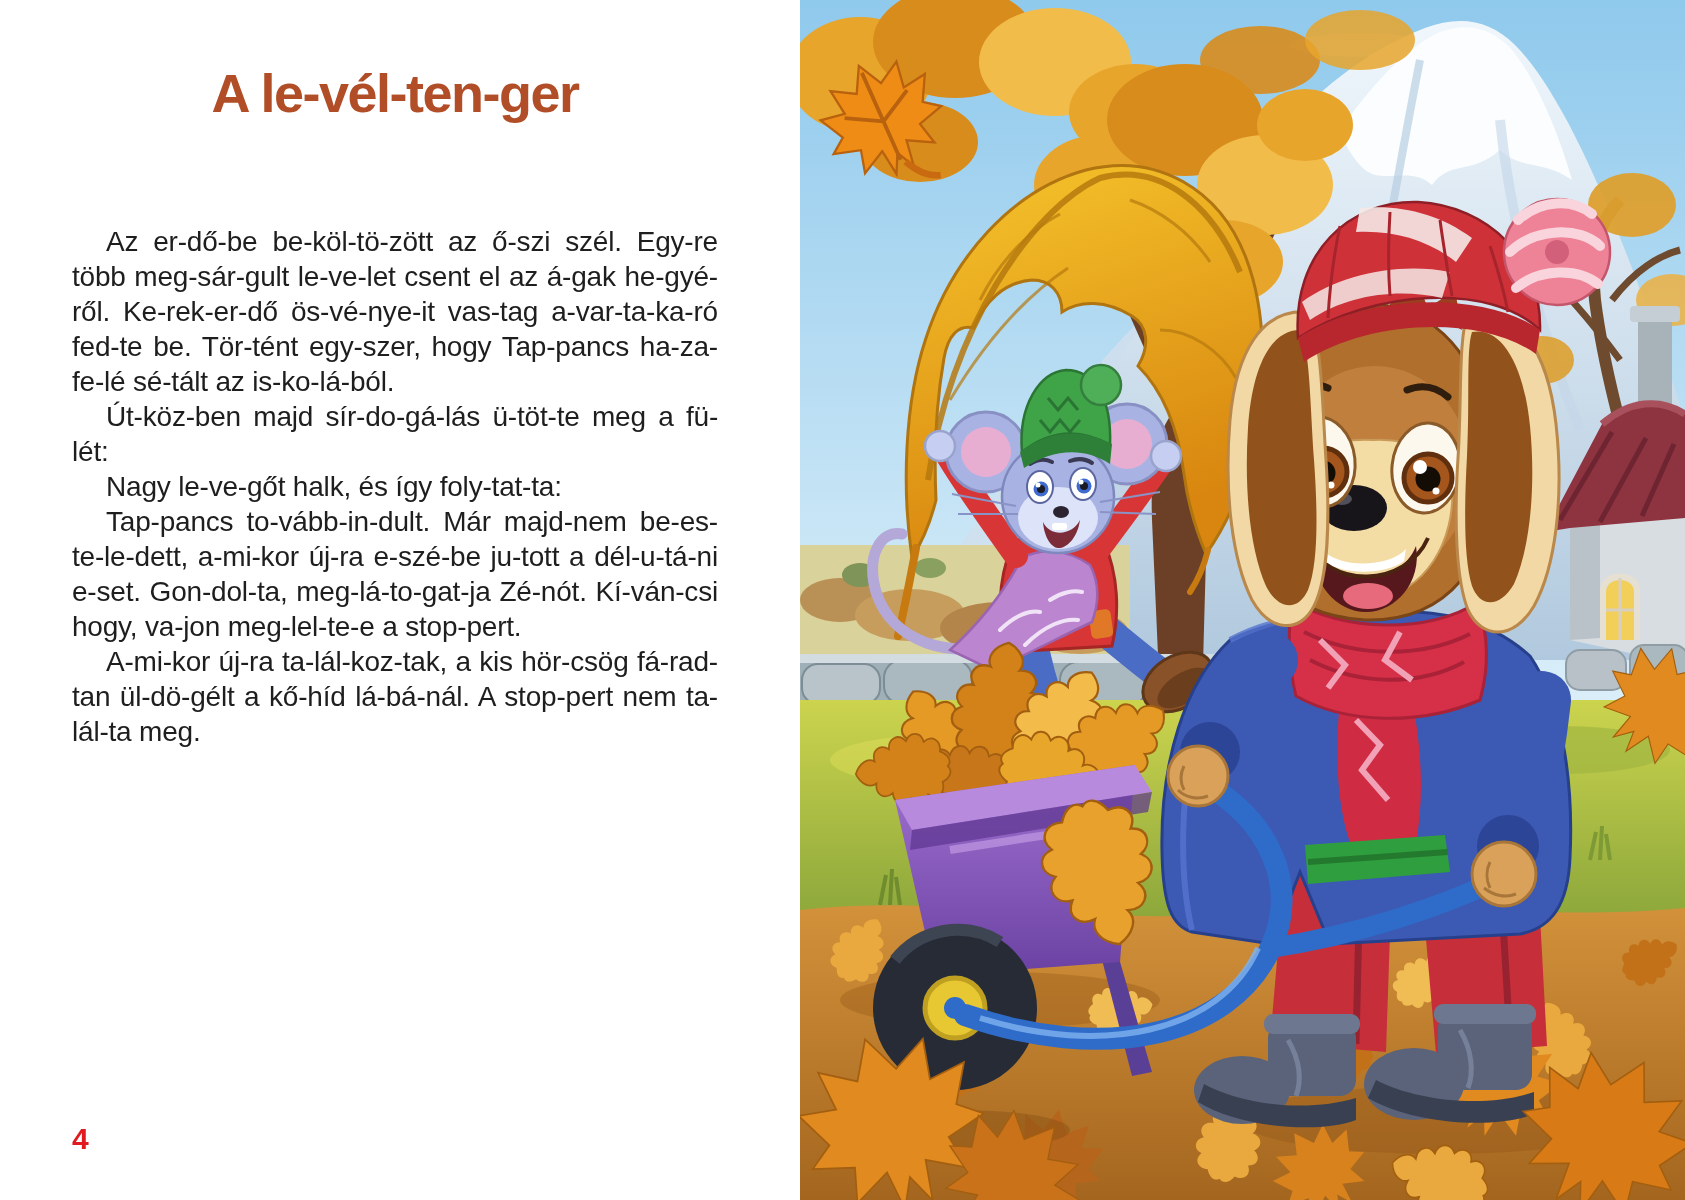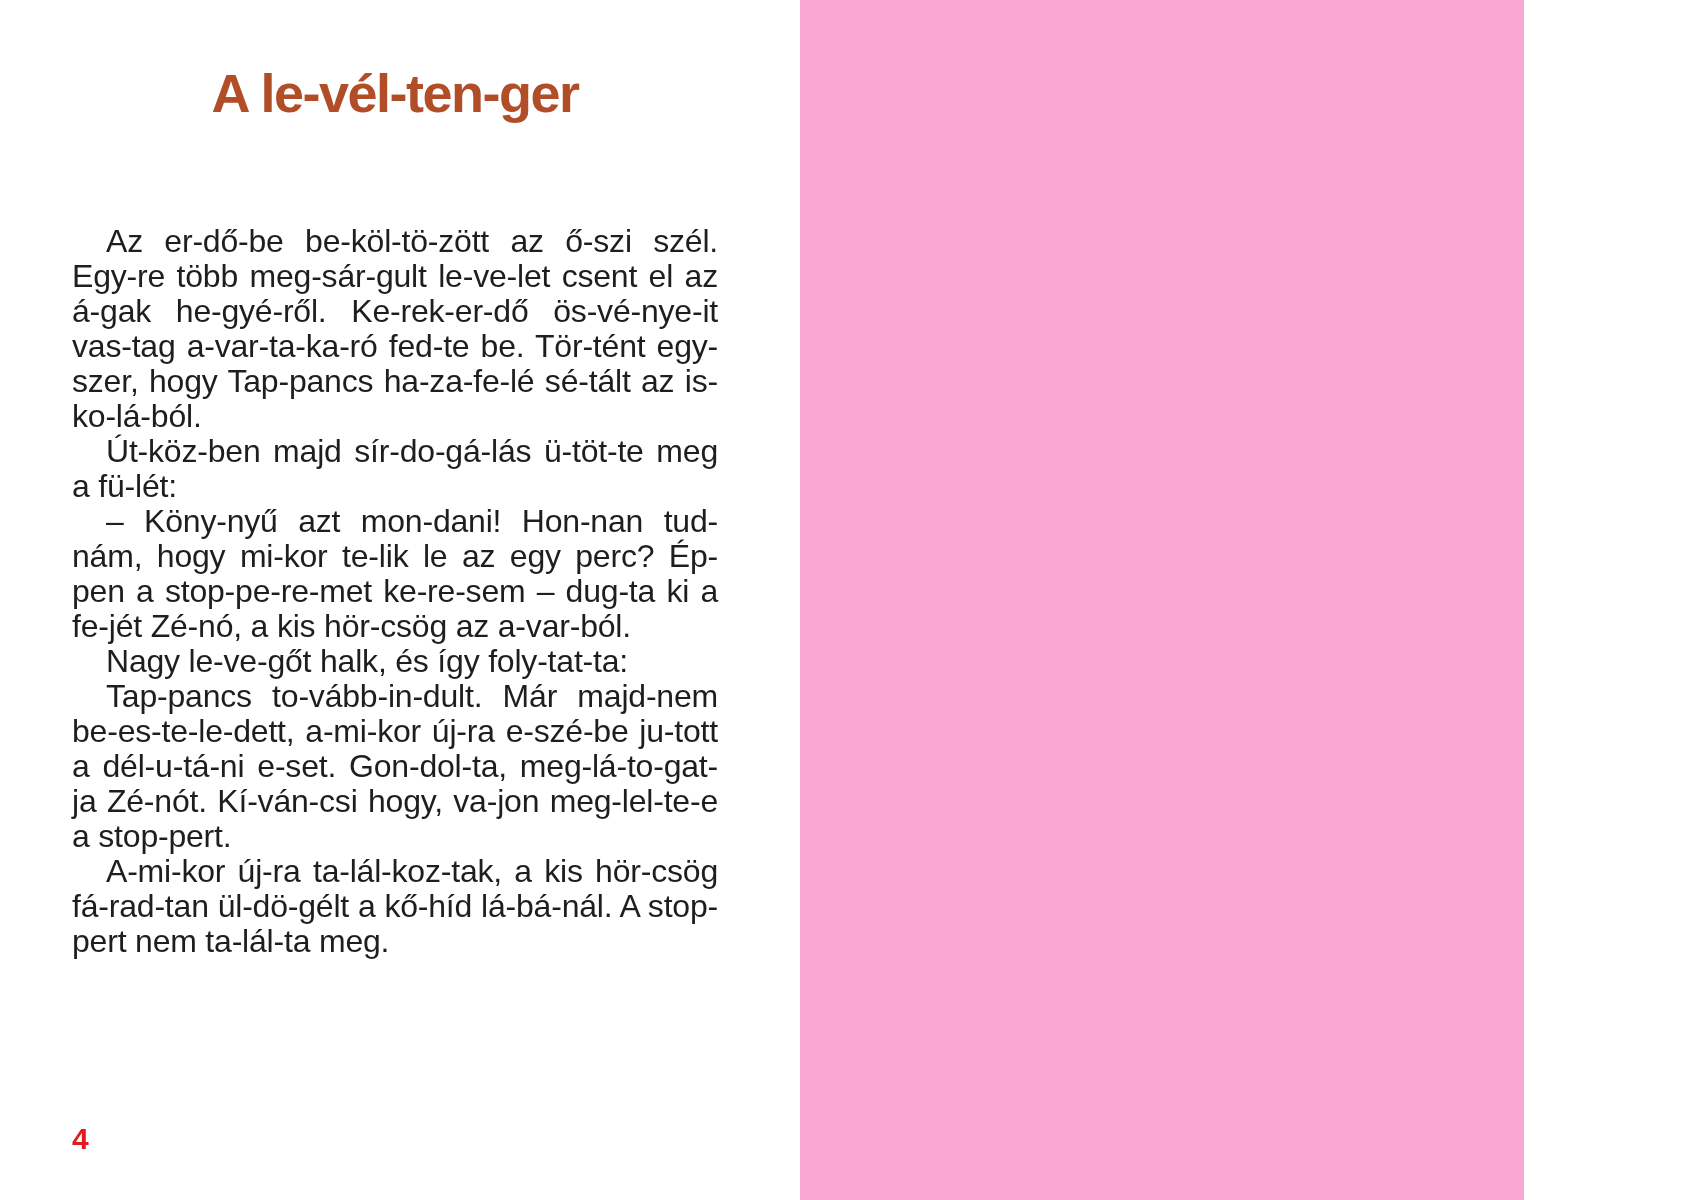--- a/index.html
+++ b/index.html
@@ -1,39 +1,38 @@
 <!DOCTYPE html>
 <html style="--title-color: #b14e27; --pagenum-color: #e01a1f; --text-color: #1e1e1e;"><head>
 <meta charset="utf-8">
 <style>
   html,body{margin:0;padding:0;background:#ffffff;}
   body{width:1685px;height:1200px;font-family:"Liberation Sans",sans-serif;overflow:hidden;}
-  .spread{position:relative;width:1524px;height:1200px;display:flex;background:#f9a8d4;flex-direction:column;}
+  .spread{position:relative;width:1374px;height:1200px;display:flex;background:#14532d;}
   .left-page{position:relative;width:800px;height:1200px;background:#ffffff;flex:0 0 auto;}
   .story-title{position:absolute;top:62px;left:72px;width:646px;margin:0;text-align:center;
     font-size:54px;font-weight:bold;letter-spacing:-1.5px;color:var(--title-color,#b14e27);}
   .text-block{position:absolute;top:224px;left:72px;width:646px;}
-  .text-block p{margin:0;text-indent:34px;font-size:32px;line-height:35px;text-align:justify;
+  .text-block p{margin:0;text-indent:34px;font-size:28px;line-height:35px;text-align:justify;
     color:var(--text-color,#1e1e1e);letter-spacing:-0.2px;}
   .page-number{position:absolute;left:72px;top:1122px;font-size:30px;font-weight:bold;
     color:var(--pagenum-color,#e01a1f);}
   .right-page{position:relative;width:885px;height:1200px;flex:0 0 auto;}
   .right-page svg{display:block;width:885px;height:1200px;}
 </style>
 </head>
 <body>
 
 <div class="spread">
 
   <div class="left-page">
     <h1 class="story-title">A le-vél-ten-ger</h1>
     <div class="text-block">
         <p>Az er-dő-be be-köl-tö-zött az ő-szi szél. Egy-re több meg-sár-gult le-ve-let csent el az á-gak he-gyé-ről. Ke-rek-er-dő ös-vé-nye-it vas-tag a-var-ta-ka-ró fed-te be. Tör-tént egy-szer, hogy Tap-pancs ha-za-fe-lé sé-tált az is-ko-lá-ból.</p>
         <p>Út-köz-ben majd sír-do-gá-lás ü-töt-te meg a fü-lét:</p>
-        <p>– Köny-nyű azt mon-dani! Hon-nan tud-nám, hogy mi-kor te-lik le az egy perc? Ép-pen a stop-pe-re-met ke-re-sem – dug-ta ki a fe-jét Zé-nó, a kis hör-csög az a-var-ból.</p>
         <p>Nagy le-ve-gőt halk, és így foly-tat-ta:</p>
         <p>Tap-pancs to-vább-in-dult. Már majd-nem be-es-te-le-dett, a-mi-kor új-ra e-szé-be ju-tott a dél-u-tá-ni e-set. Gon-dol-ta, meg-lá-to-gat-ja Zé-nót. Kí-ván-csi hogy, va-jon meg-lel-te-e a stop-pert.</p>
         <p>A-mi-kor új-ra ta-lál-koz-tak, a kis hör-csög fá-rad-tan ül-dö-gélt a kő-híd lá-bá-nál. A stop-pert nem ta-lál-ta meg.</p>
       </div>
     <div class="page-number">4</div>
   </div>
 
   <div class="right-page">
   <svg viewBox="0 0 885 1200" role="img" xmlns="http://www.w3.org/2000/svg" aria-label="Autumn scene: a puppy in a red striped beanie pushes a purple wheelbarrow full of orange leaves; a little hamster in a green hat floats on a big golden leaf; snowy mountain, golden trees, stone wall and a red-roofed house behind">
     <defs>

